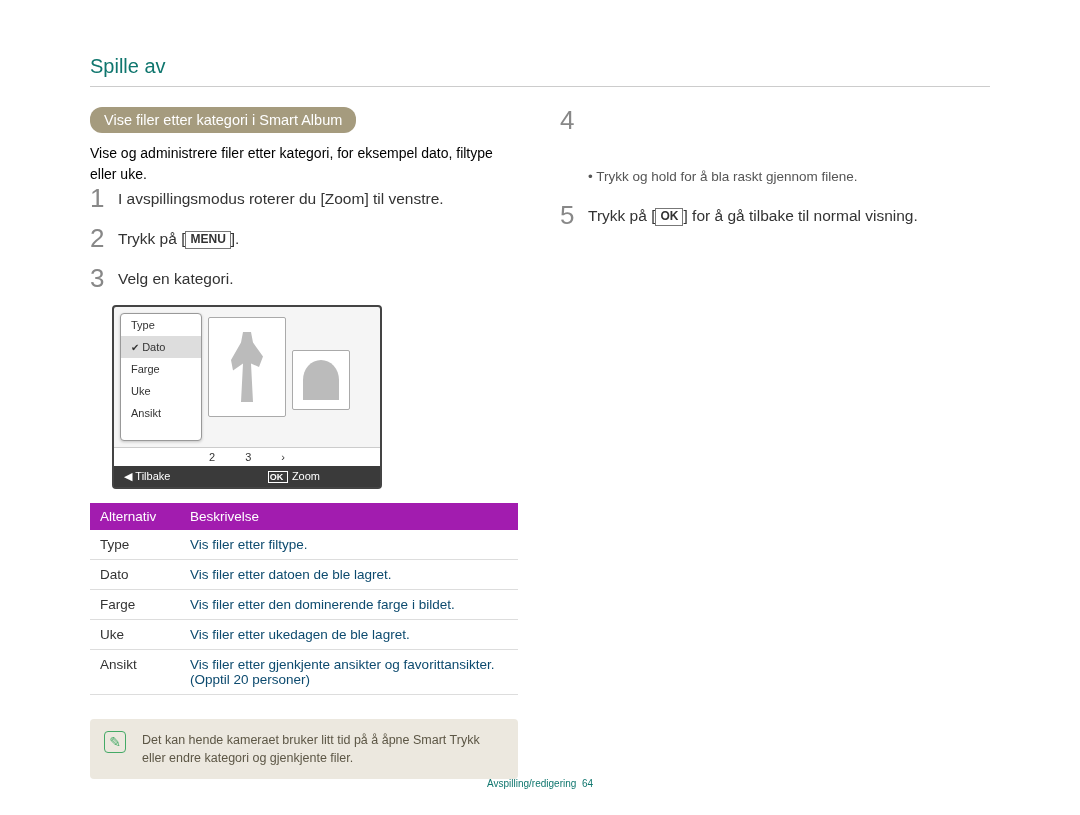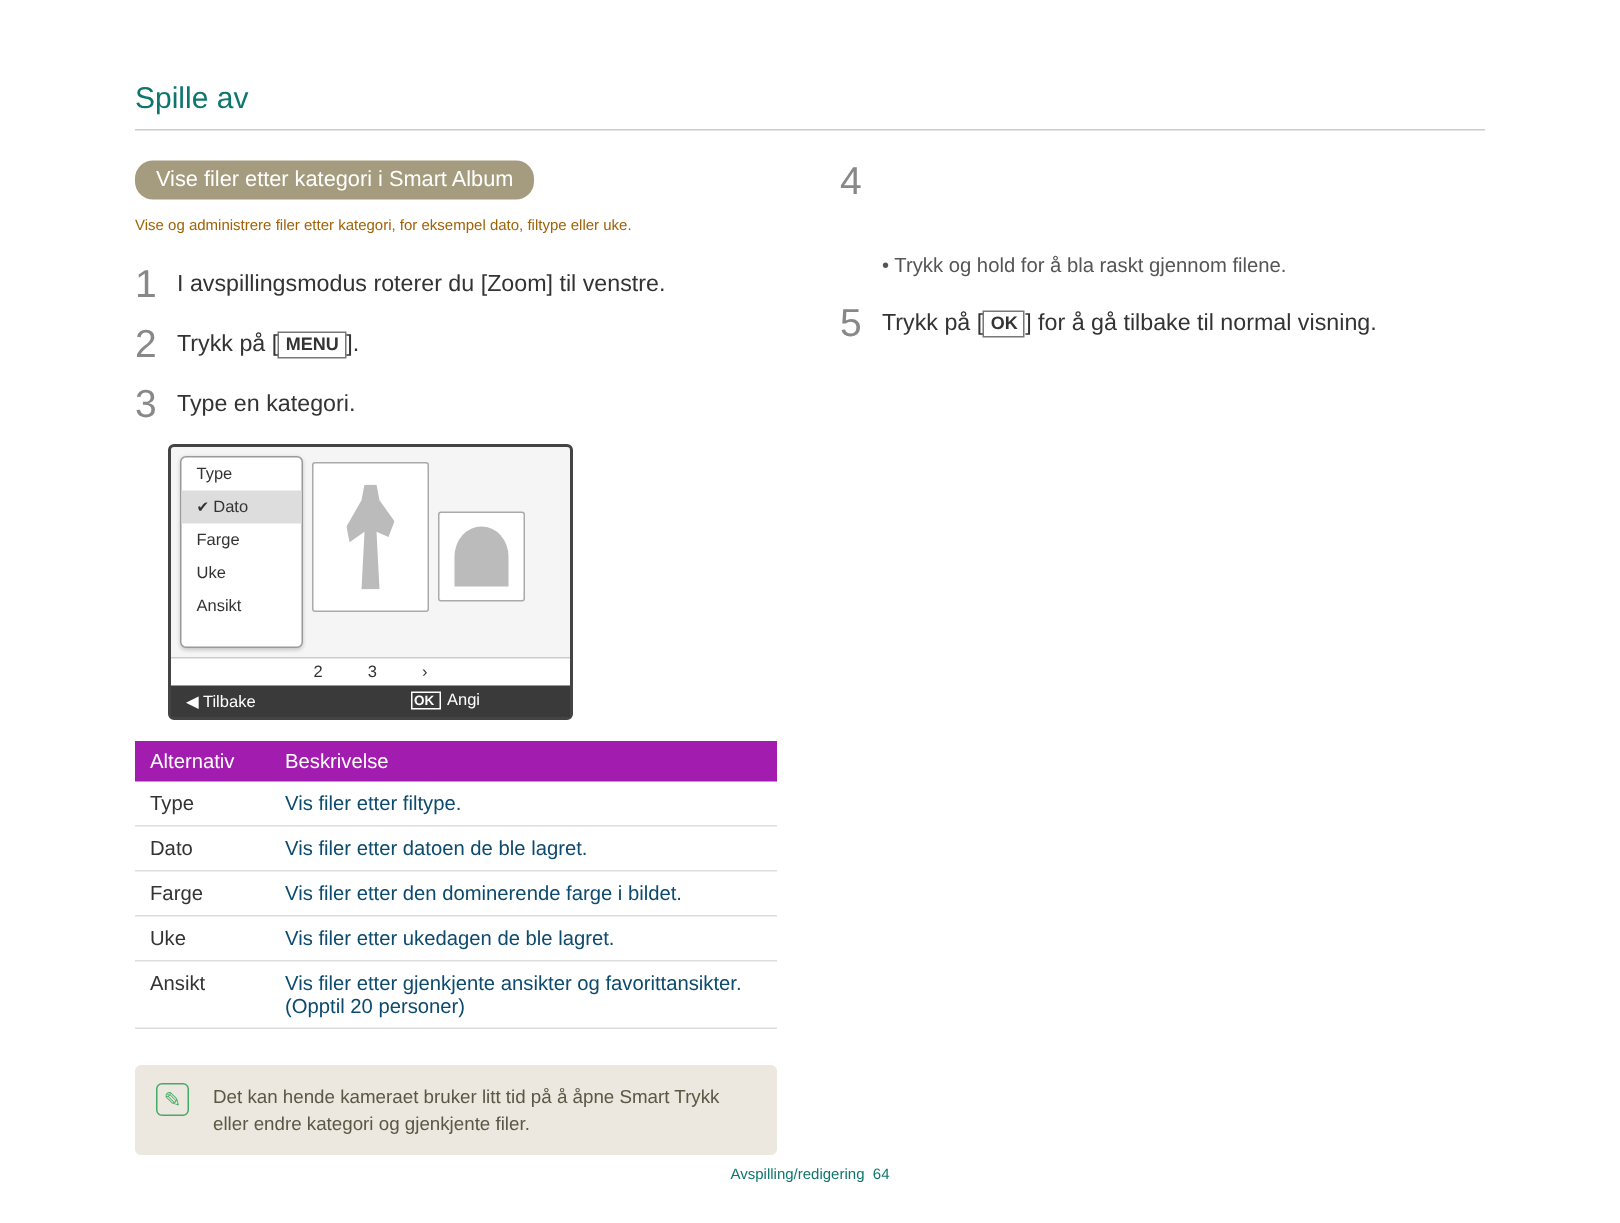--- a/index.html
+++ b/index.html
@@ -27,21 +27,21 @@
   .col { flex: 1; }
   .pill {
     display: inline-block;
     background: #a59b7e;
     color: #fff;
     font-size: 14.5px;
     padding: 5px 14px;
     border-radius: 12px;
     margin-bottom: 10px;
   }
-  .lead { font-size: 10px; color: #a16207; line-height: 1.5; margin-bottom: 18px; }
+  .lead { font-size: 14px; color: #000000; line-height: 1.5; }
   .step-row { display: flex; align-items: flex-start; margin-bottom: 14px; }
   .step-num { font-size: 26px; color: #888; font-weight: 300; width: 28px; flex-shrink:0; line-height:1; }
   .step-text { font-size: 15.5px; padding-top: 3px; line-height: 1.4; }
   .btn-box {
     display: inline-block;
     border: 1px solid #777;
     padding: 0 4px;
     font-size: 12px;
     font-weight: bold;
     vertical-align: middle;
@@ -139,21 +139,21 @@
 
     <div class="step-row">
       <div class="step-num">2</div>
       <div class="step-text">
         <span>Trykk på [</span><span class="btn-box">MENU</span><span>].</span>
       </div>
     </div>
 
     <div class="step-row">
       <div class="step-num">3</div>
-      <div class="step-text">Type en kategori.</div>
+      <div class="step-text">Velg en kategori.</div>
     </div>
 
     
     <div class="lcd">
       <div class="lcd-top">
         <div class="menu-box">
           <div class="menu-item">Type</div>
           <div class="menu-item sel">Dato</div>
           <div class="menu-item">Farge</div>
           <div class="menu-item">Uke</div>
@@ -168,21 +168,21 @@
             </div>
         </div>
       </div>
       <div class="lcd-pager">
         <span>2</span>
         <span>3</span>
         <span>›</span>
       </div>
       <div class="lcd-bar">
         <span class="l">Tilbake</span>
-        <span class="r">Angi</span>
+        <span class="r">Zoom</span>
       </div>
     </div>
 
     
     <table class="opts">
       <thead>
         <tr>
           <th>Alternativ</th>
           <th>Beskrivelse</th>
         </tr>

